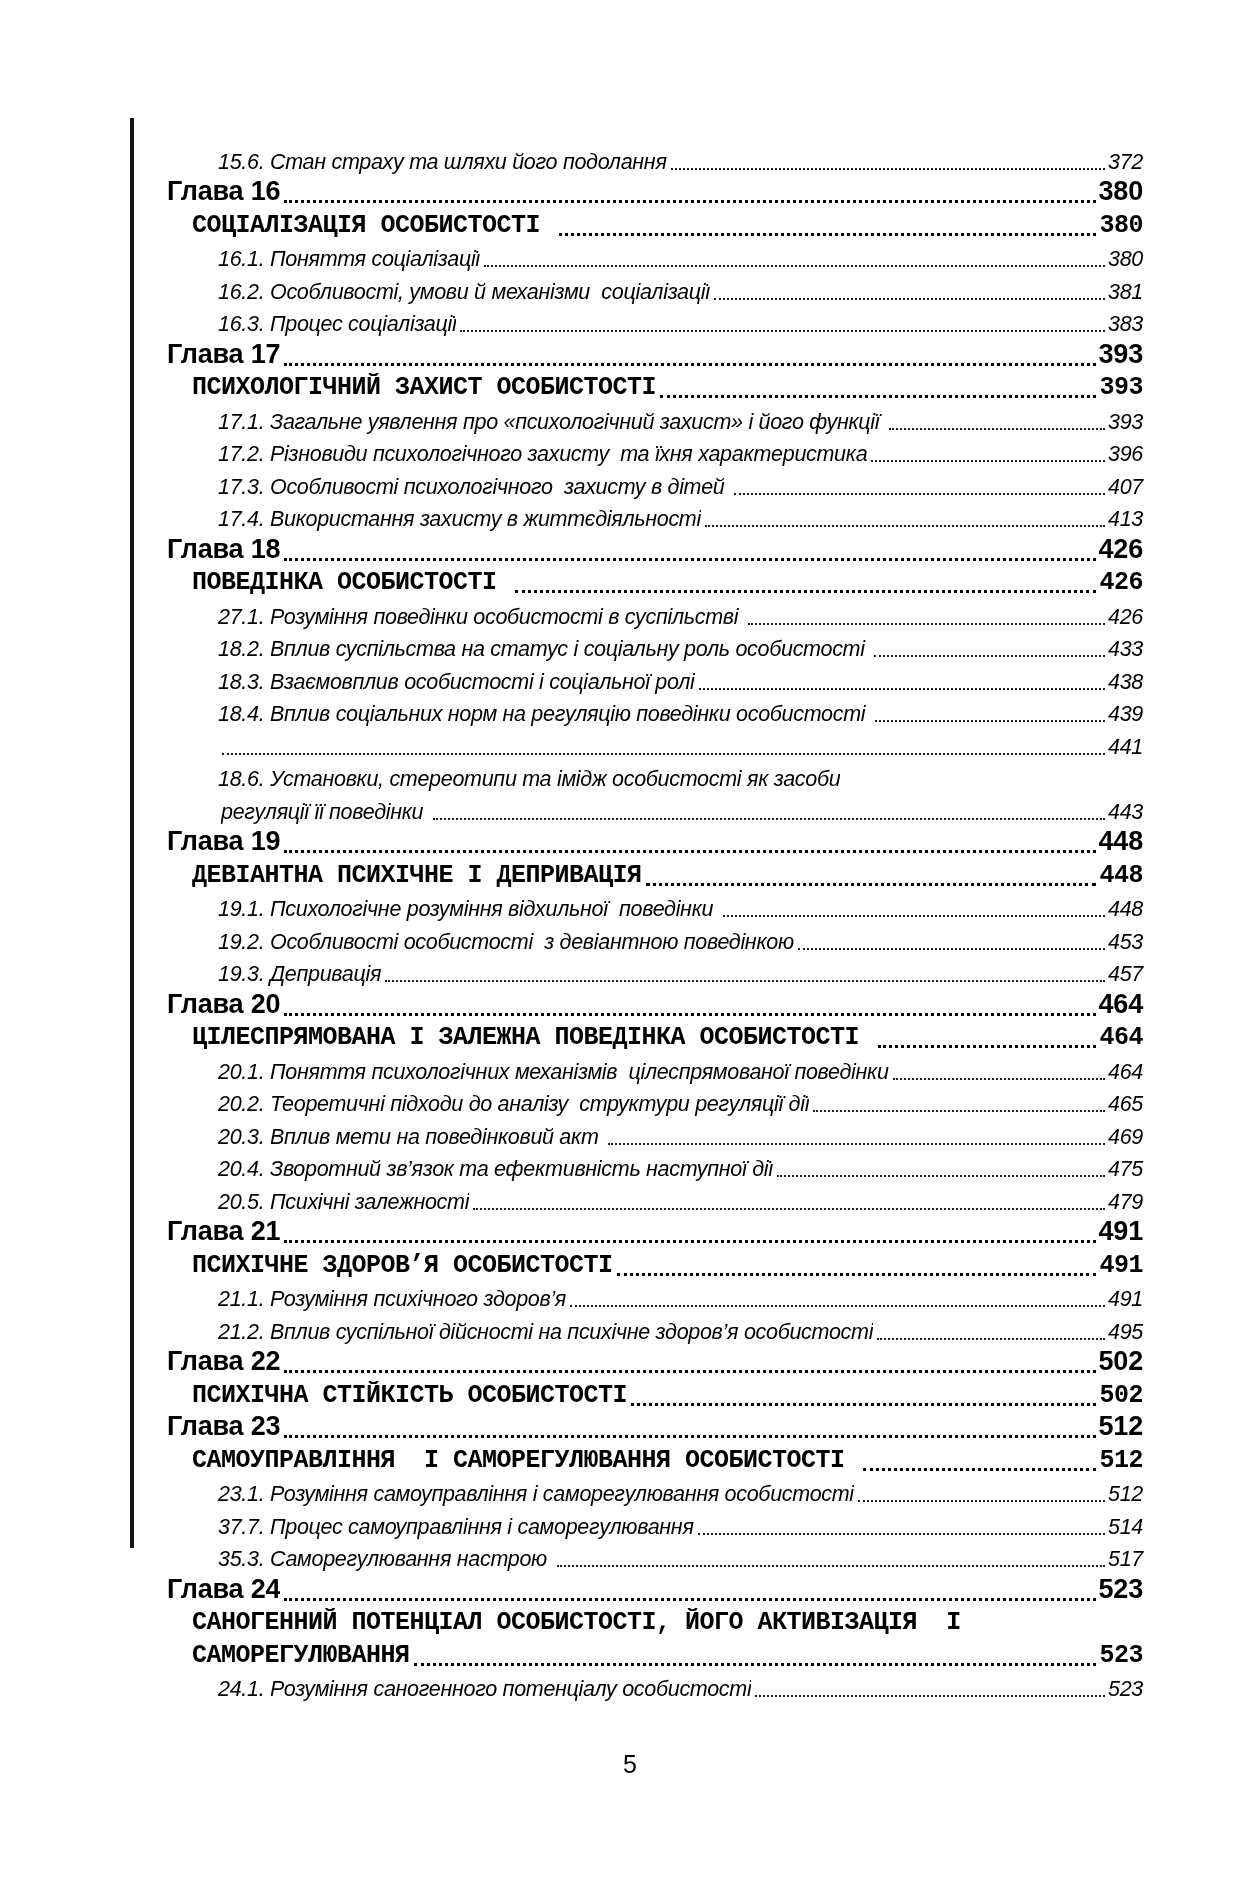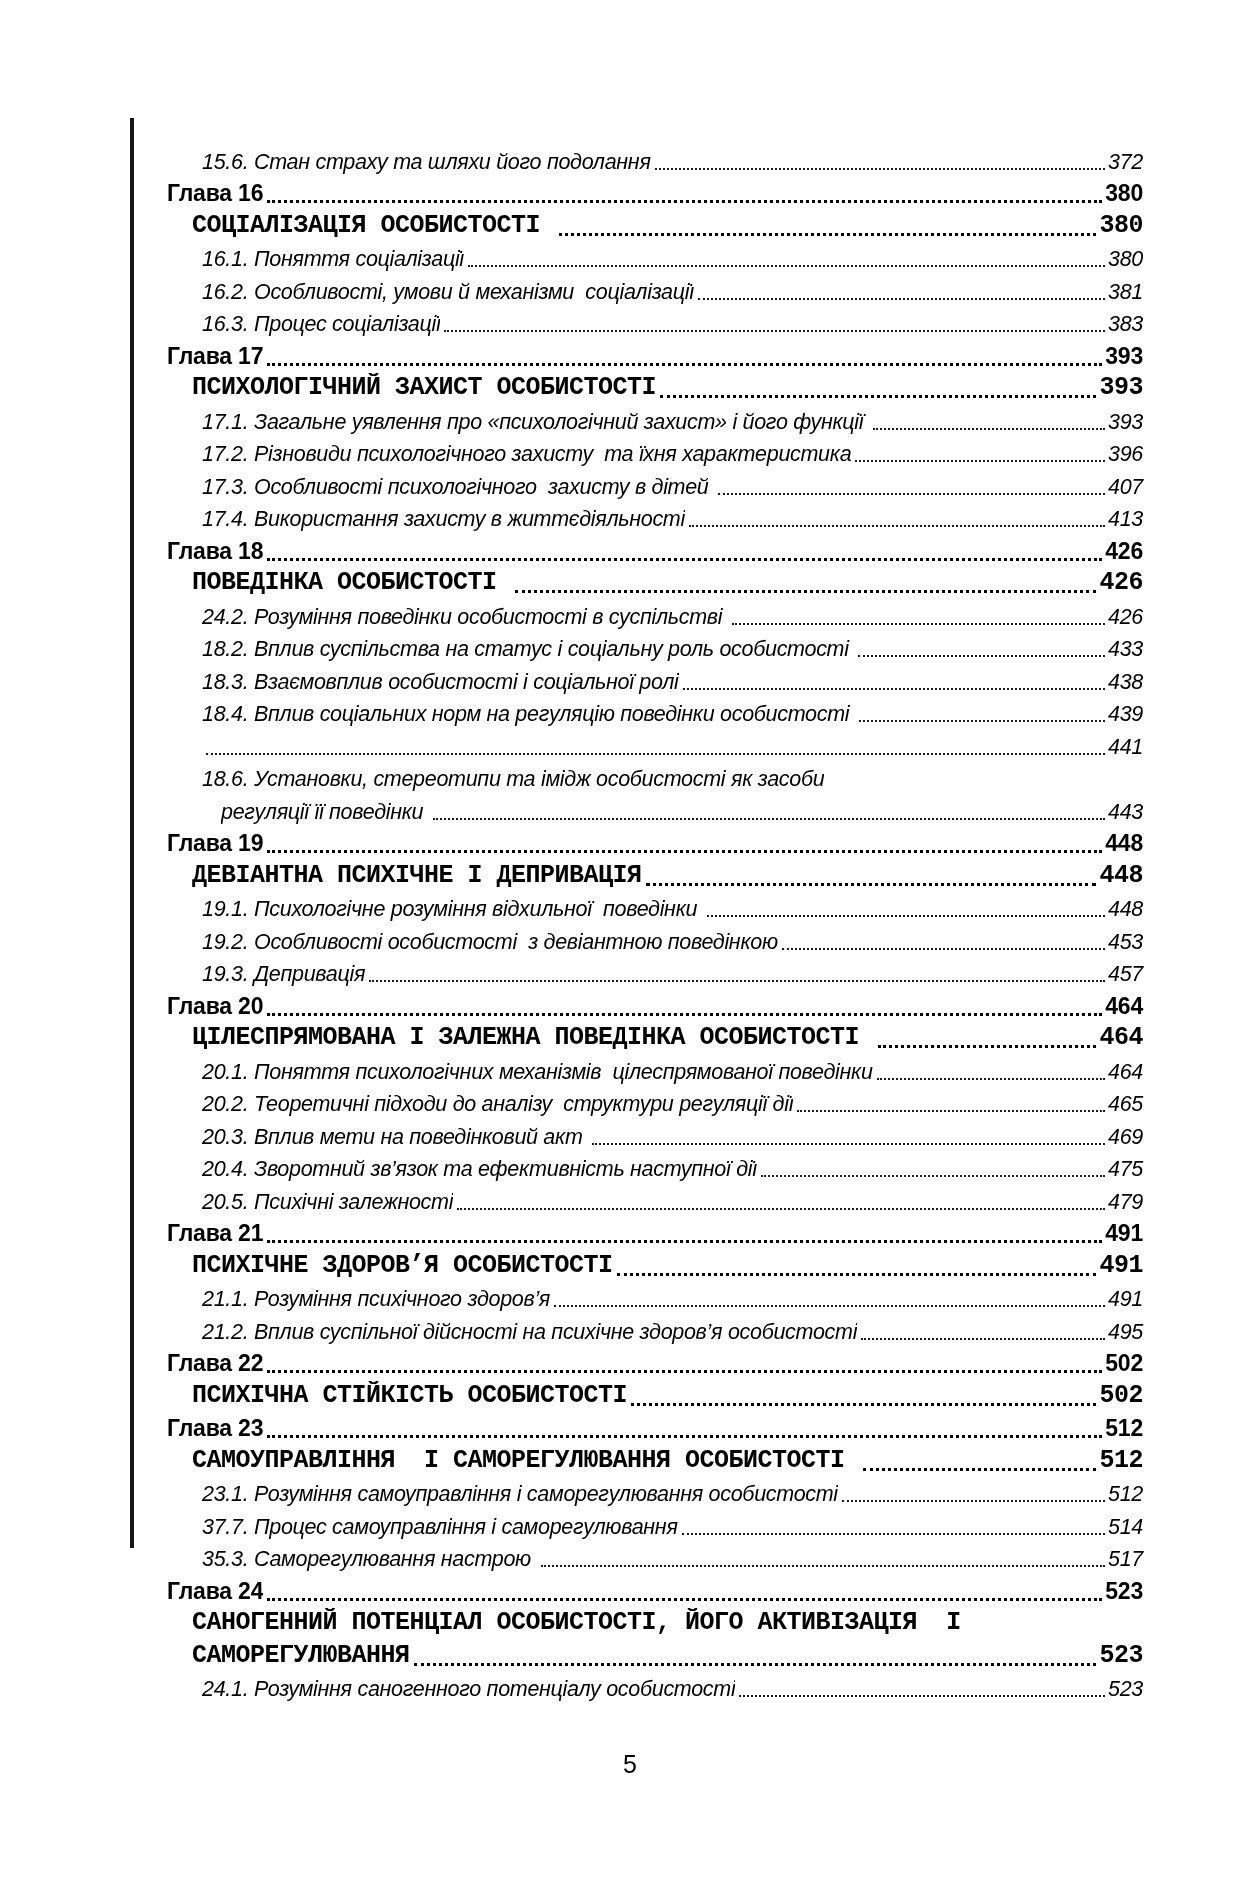--- a/index.html
+++ b/index.html
@@ -45,39 +45,39 @@
     flex: 1 1 auto;
     min-width: 10px;
     border-bottom: 2.2px dotted #1c1c1c;
     margin: 0 3px 5px 4px;
   }
   .row .page {
     flex: 0 0 auto;
   }
   .chapter {
     font-weight: bold;
-    font-size: 23px;
+    font-size: 27px;
     letter-spacing: -0.2px;
   }
   .title, .title-cont {
     font-weight: bold;
     font-size: 25px;
     letter-spacing: -0.5px;
     margin-left: 25px;
     font-family: Liberation Mono, monospace;
   }
   .chapter .leader, .title .leader, .title-cont .leader {
     border-bottom: 3.6px dotted #000000;
     margin-bottom: 4px;
   }
   .section, .section-cont {
     font-style: italic;
     font-size: 21.5px;
     letter-spacing: -0.3px;
-    margin-left: 35px;
+    margin-left: 51px;
   }
   .section-cont {
     margin-left: 54px;
   }
   #footer {
     position: absolute;
     left: 0;
     right: 0;
     top: 1750px;
     text-align: center;
@@ -154,21 +154,21 @@
         <span class="text">Глава 18</span>
         <span class="leader"></span>
         <span class="page">426</span>
       </div>
       <div class="row title">
         <span class="text">ПОВЕДІНКА ОСОБИСТОСТІ </span>
         <span class="leader"></span>
         <span class="page">426</span>
       </div>
       <div class="row section">
-        <span class="text">24.2. Розуміння поведінки особистості в суспільстві </span>
+        <span class="text">27.1. Розуміння поведінки особистості в суспільстві </span>
         <span class="leader"></span>
         <span class="page">426</span>
       </div>
       <div class="row section">
         <span class="text">18.2. Вплив суспільства на статус і соціальну роль особистості </span>
         <span class="leader"></span>
         <span class="page">433</span>
       </div>
       <div class="row section">
         <span class="text">18.3. Взаємовплив особистості і соціальної ролі</span>

